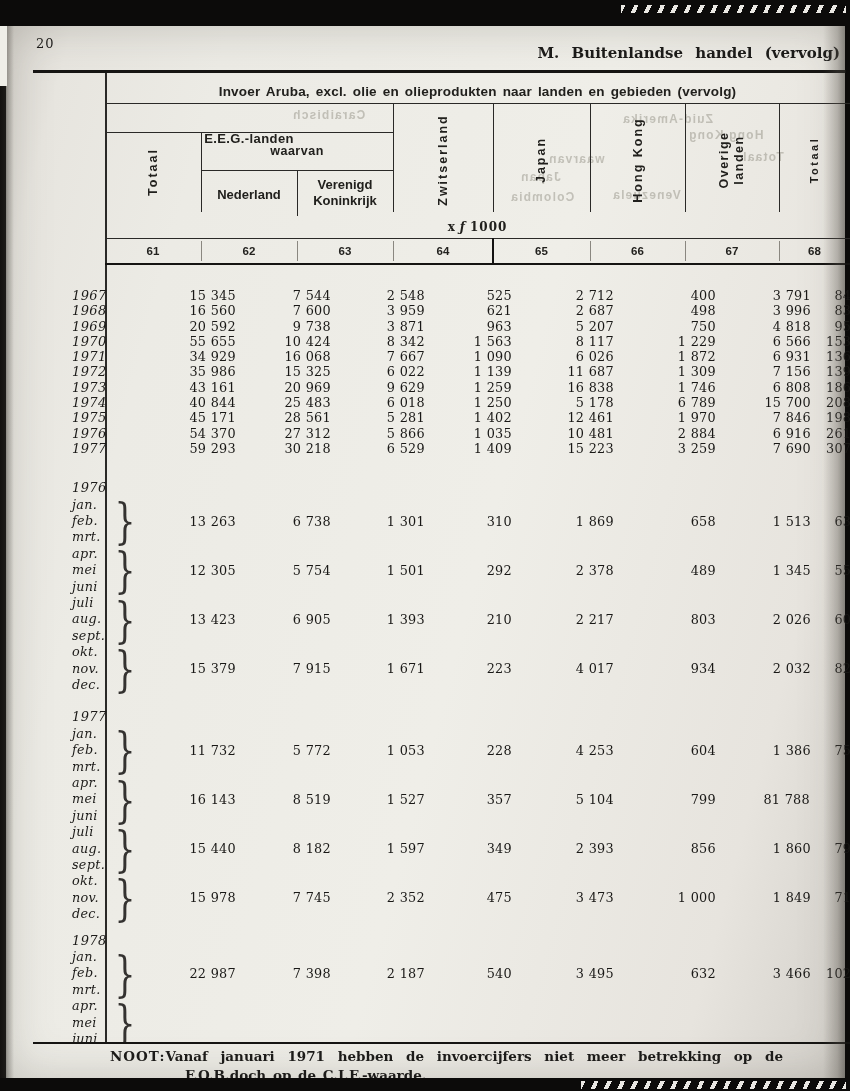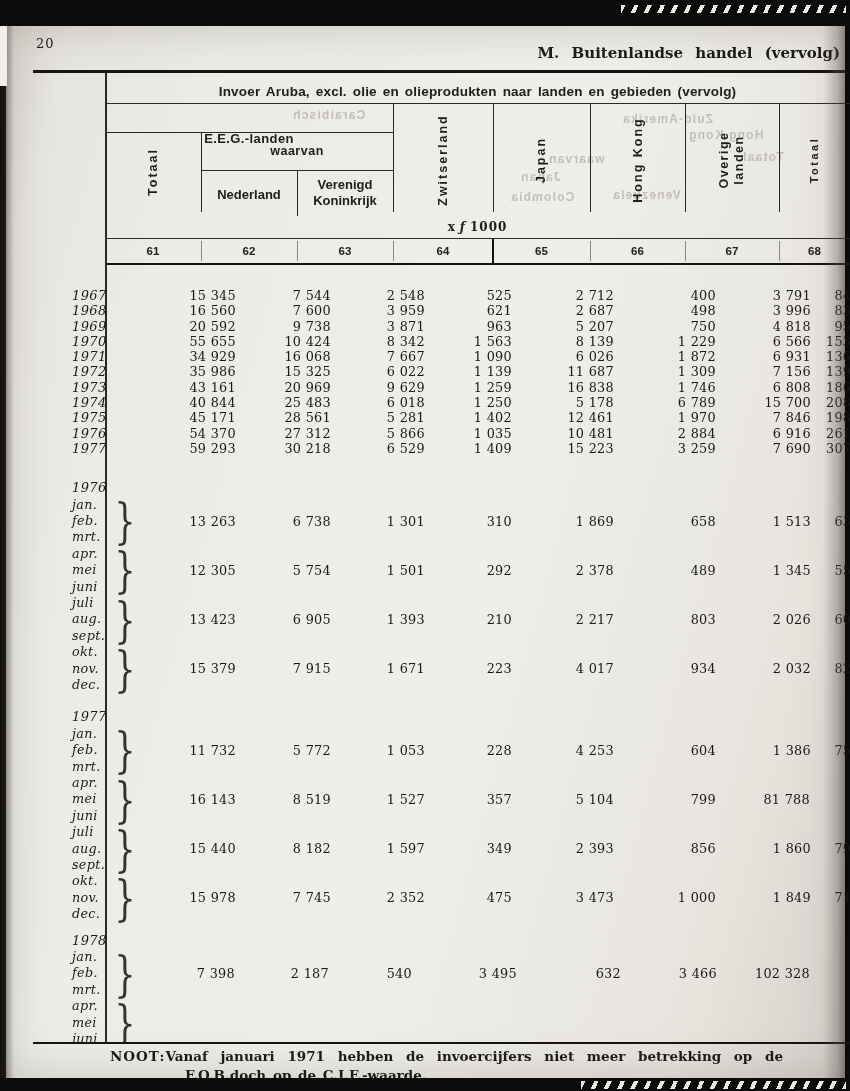--- a/index.html
+++ b/index.html
@@ -198,21 +198,21 @@
           <div class="vcell c7">95 662</div>
         </div>
         <div class="brow yearrow">
           <div class="lcell">
             <div class="ylabel">1970</div>
           </div>
           <div class="vcell c0">55 655</div>
           <div class="vcell c1">10 424</div>
           <div class="vcell c2">8 342</div>
           <div class="vcell c3">1 563</div>
-          <div class="vcell c4">8 139</div>
+          <div class="vcell c4">8 117</div>
           <div class="vcell c5">1 229</div>
           <div class="vcell c6">6 566</div>
           <div class="vcell c7">153 070</div>
         </div>
         <div class="brow yearrow">
           <div class="lcell">
             <div class="ylabel">1971</div>
           </div>
           <div class="vcell c0">34 929</div>
           <div class="vcell c1">16 068</div>
@@ -466,20 +466,21 @@
           </div>
           <div class="brow qrow">
             <div class="lcell">
               <div class="mcol">
                 <div class="mname">jan.</div>
                 <div class="mname">feb.</div>
                 <div class="mname">mrt.</div>
               </div>
               <div class="brace">}</div>
             </div>
+            <div class="vcell c0">22 987</div>
             <div class="vcell c1">7 398</div>
             <div class="vcell c2">2 187</div>
             <div class="vcell c3">540</div>
             <div class="vcell c4">3 495</div>
             <div class="vcell c5">632</div>
             <div class="vcell c6">3 466</div>
             <div class="vcell c7">102 328</div>
           </div>
           <div class="brow qrow">
             <div class="lcell">

